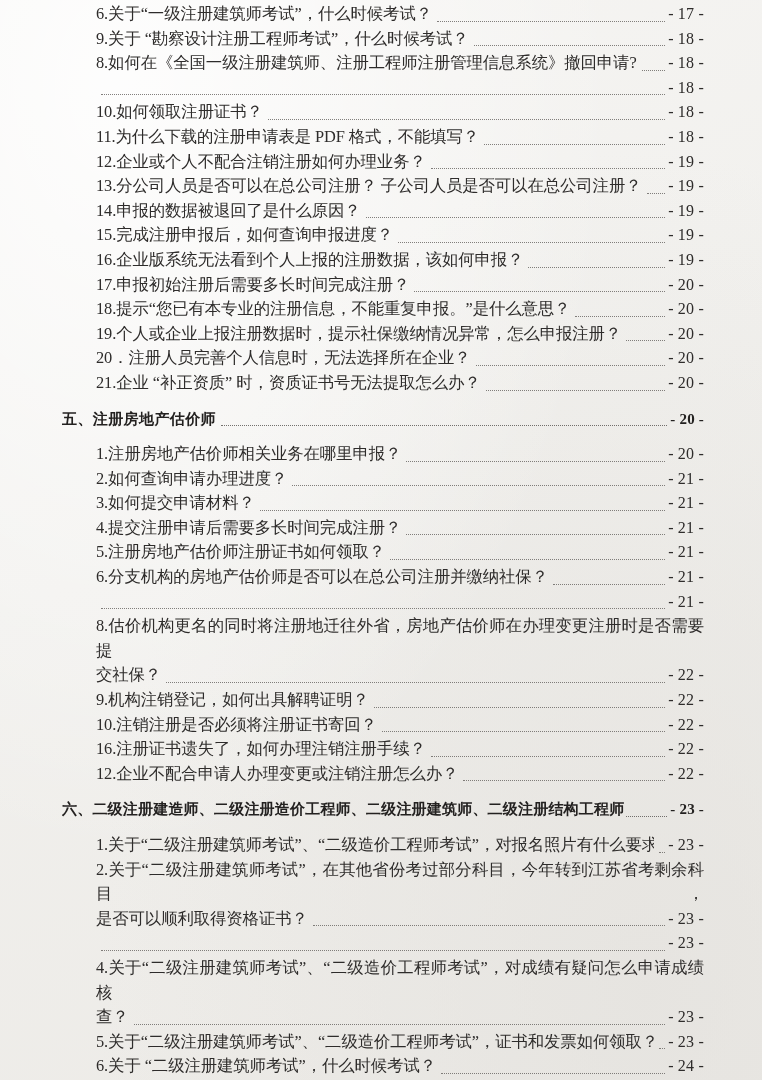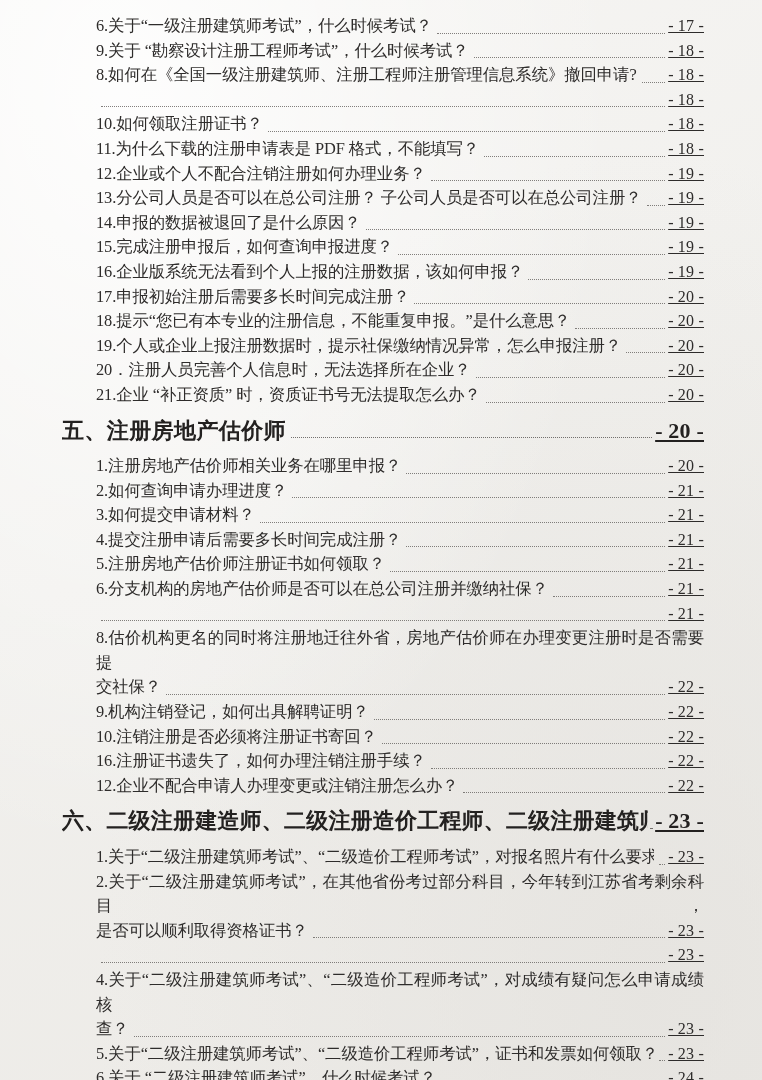--- a/index.html
+++ b/index.html
@@ -23,21 +23,21 @@
       radial-gradient(ellipse at 15% 8%, rgba(255,255,255,0.85) 0%, rgba(255,255,255,0) 55%),
       radial-gradient(ellipse at 85% 92%, rgba(228,226,222,0.75) 0%, rgba(255,255,255,0) 60%),
       linear-gradient(160deg, #f6f5f3 0%, #f1f0ed 45%, #eceae6 100%);
     pointer-events: none;
   }
   .page {
     position: relative;
     width: 762px;
     height: 1080px;
     box-sizing: border-box;
-    padding: 12px 58px 0 62px;
+    padding: 0 58px 0 62px;
   }
   .toc {
     padding-top: 2px;
   }
 
   
   .row {
     display: flex;
     align-items: baseline;
     width: 100%;
@@ -59,21 +59,20 @@
     align-self: flex-end;
     position: relative;
     top: -5px;
     border-bottom: 1.4px dotted #6d6a67;
     opacity: .85;
   }
   .row .pg {
     flex: 0 0 auto;
     padding-left: 1px;
     letter-spacing: .2px;
-    text-decoration: underline;
   }
 
   
   .item {
     padding-left: 34px;
     font-size: 16.4px;
   }
   .item .txt { letter-spacing: -0.1px; }
   .item .pg { font-size: 16px; }
 
@@ -92,21 +91,21 @@
   .item.wrap .line2 {
     display: flex;
     align-items: flex-end;
     width: 100%;
     white-space: nowrap;
   }
 
   
   .chapter {
     font-weight: bold;
-    font-size: 22px;
+    font-size: 15px;
     padding-left: 0;
     letter-spacing: .4px;
     color: #232120;
   }
   .chapter .pg { font-weight: bold; }
   .chapter .leader { border-bottom-color: #5d5a57; }
   .chapter.full .txt { letter-spacing: .2px; }
   .chapter.full .leader { min-width: 2px; margin-left: 2px; }
 
   .gap-top { margin-top: 11px; }

